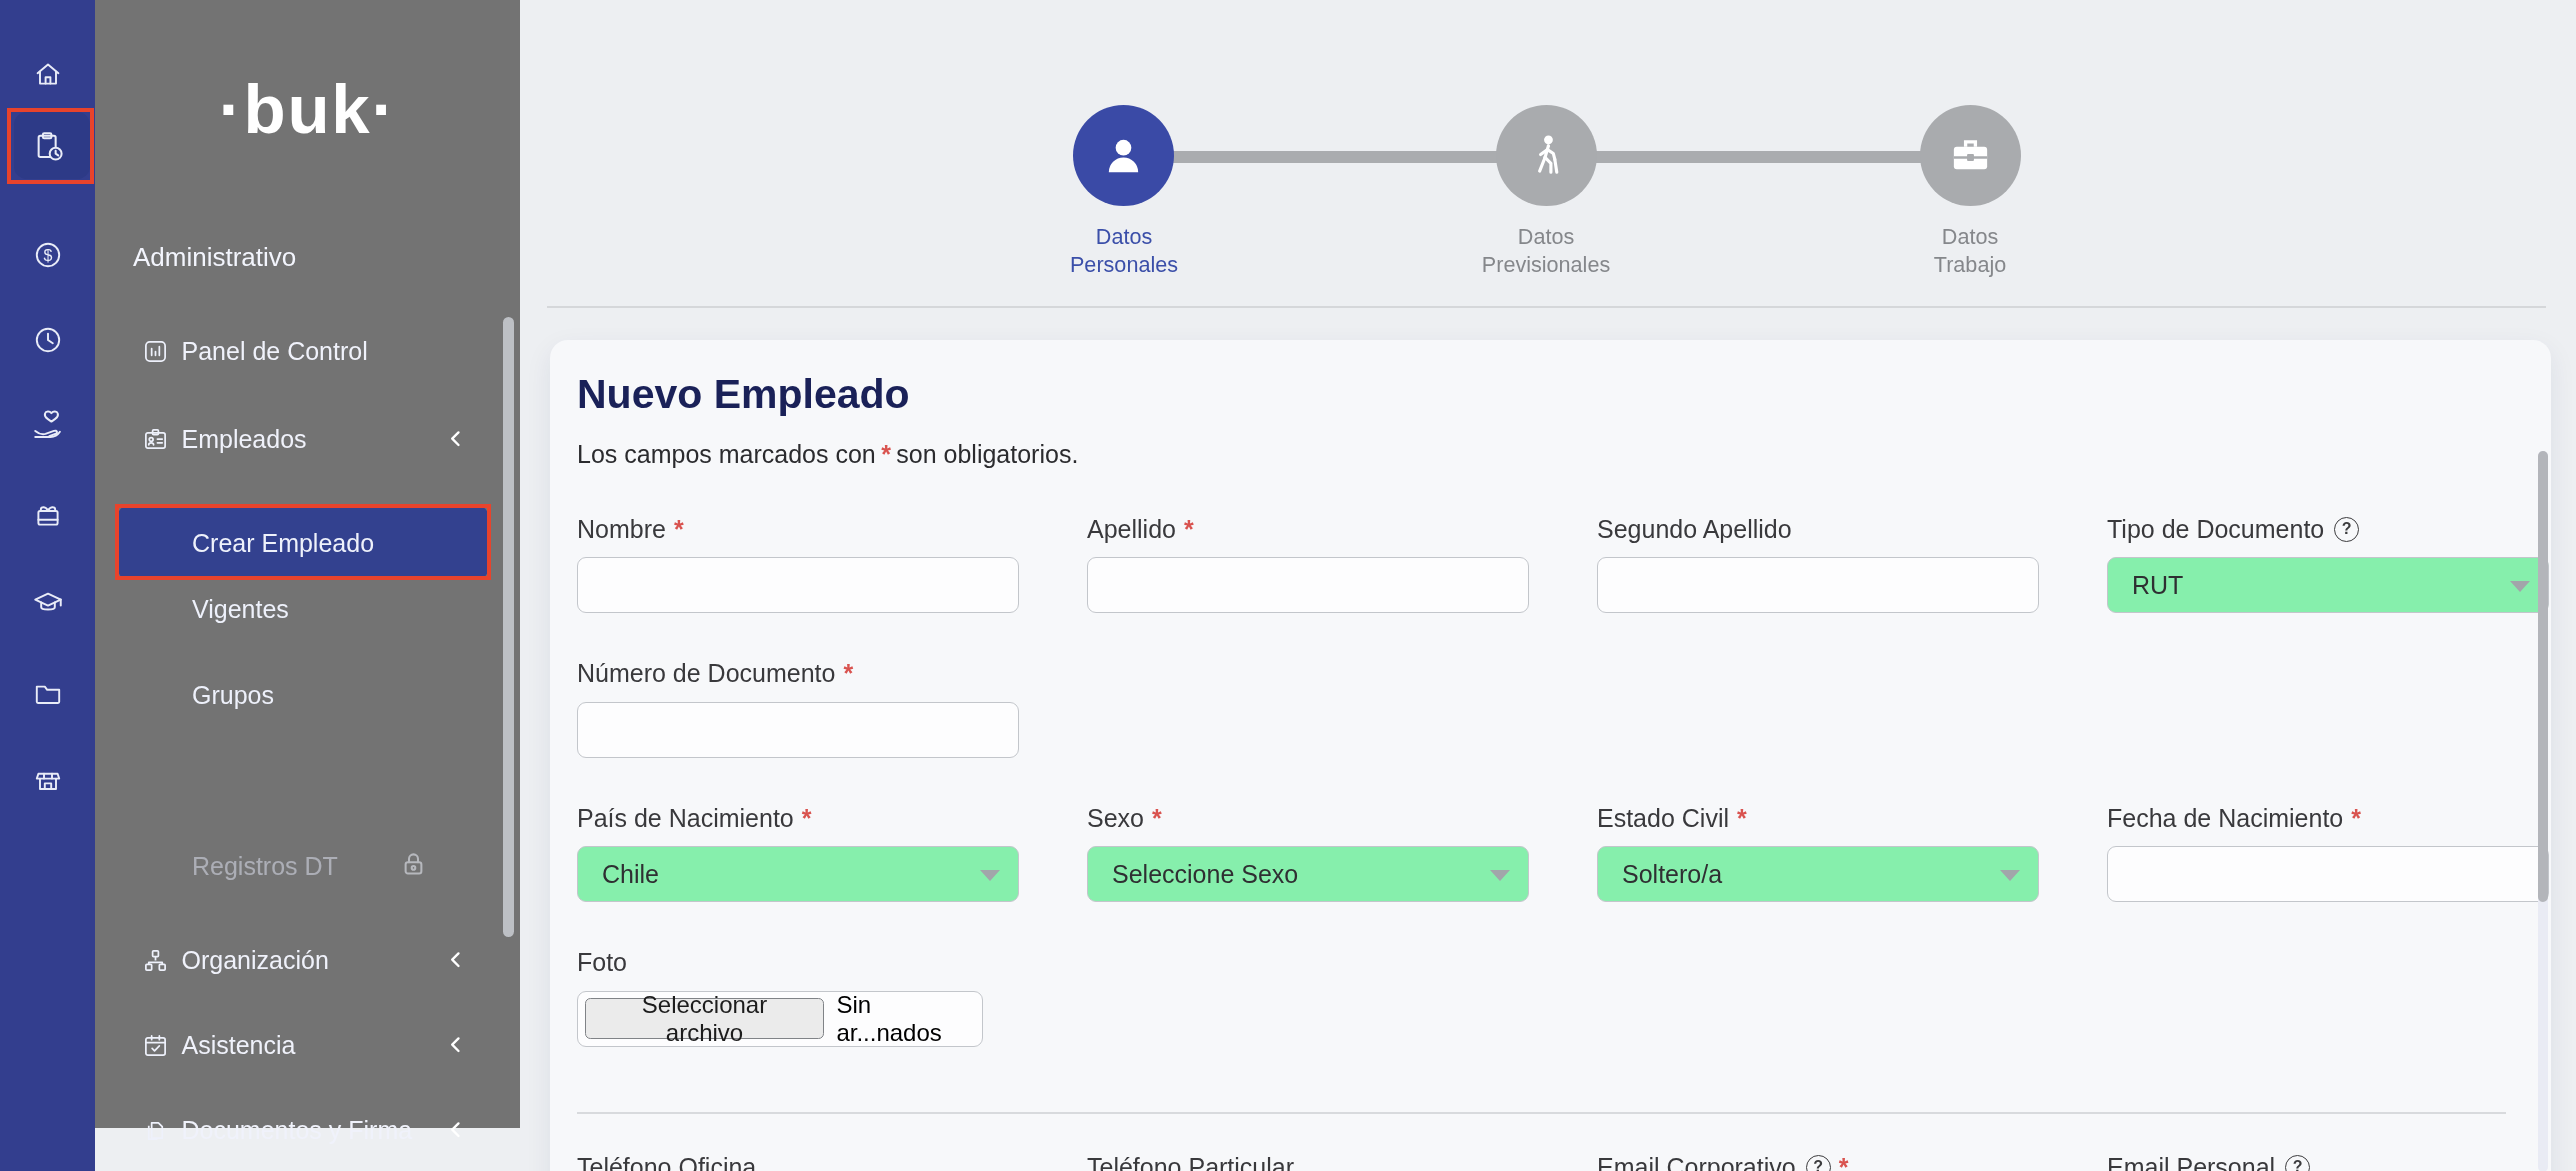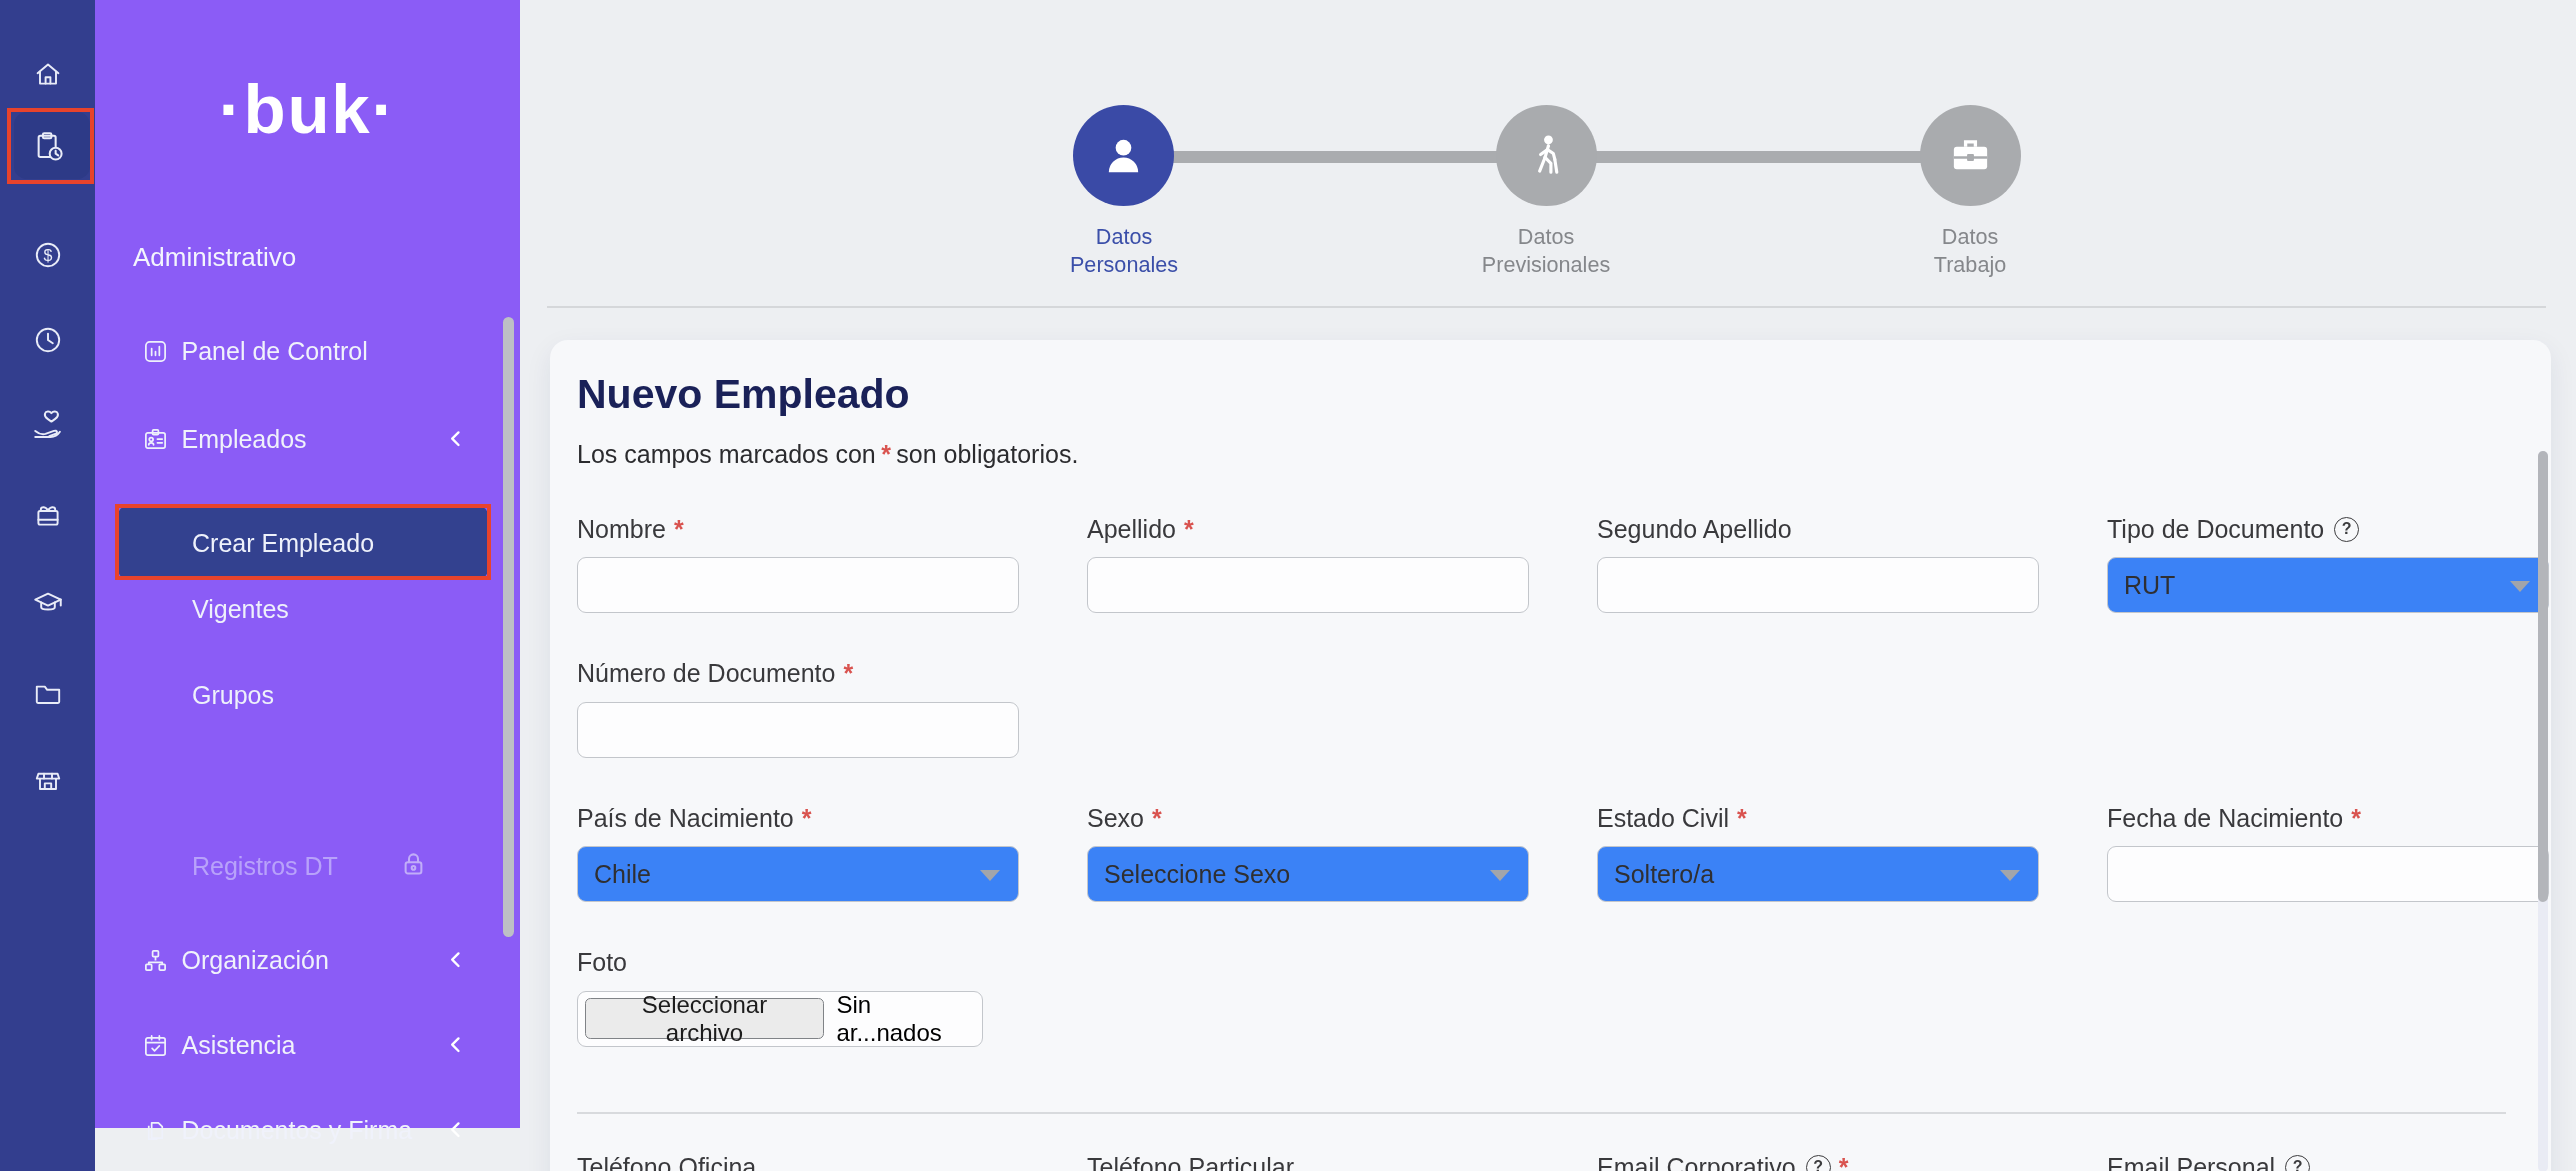--- a/index.html
+++ b/index.html
@@ -13,21 +13,21 @@
   .rail-active-bg{position:absolute;left:13.5px;top:112px;width:76px;height:67px;
                   border-radius:12.6px;background:#2d3a87;}
   .rail svg{display:block;}
 
   
   .red-box{position:absolute;border:4.5px solid #e8432c;box-sizing:border-box;z-index:40;}
   .red-box.rail-red{left:7.2px;top:108px;width:87px;height:76px;}
   .red-box.crear-red{left:115px;top:504px;width:376px;height:76px;}
 
   
-  .sidebar{position:absolute;left:95px;top:0;width:425px;height:1128px;background:#8b5cf6;}
+  .sidebar{position:absolute;left:95px;top:0;width:425px;height:1128px;background:#737373;}
   .logo{position:absolute;left:0;top:70px;width:425px;text-align:center;color:#ffffff;
         font-size:69px;font-weight:700;letter-spacing:1.8px;}
   .section-title{position:absolute;left:38px;top:242px;color:#f3f5fd;font-size:26px;font-weight:400;}
   .nav-item{position:absolute;left:0;width:415px;height:54px;display:flex;align-items:center;
             color:#f0f2fb;font-size:25px;cursor:pointer;}
   .nav-item .nicon{width:25px;height:25px;margin-left:48px;margin-right:13.5px;flex:0 0 auto;}
   .nav-item .chev{margin-left:auto;margin-right:43px;}
   .sub-item{position:absolute;left:97px;width:306px;height:40px;display:flex;align-items:center;
             color:#eef1fb;font-size:25px;cursor:pointer;}
   .sub-active-bg{position:absolute;left:23.4px;top:506px;width:370px;height:73px;border-radius:9px;
@@ -64,22 +64,22 @@
   .form-row.first{margin-top:45px;}
   .field{display:flex;flex-direction:column;}
   .f-label{display:flex;align-items:center;font-size:25px;color:#39393c;margin-bottom:12.6px;height:31px;}
   .f-label .star{color:#d9534f;font-weight:700;margin-left:8px;}
   .help{width:25px;height:25px;border:1.8px solid #3c3c3e;border-radius:50%;box-sizing:border-box;
         display:inline-flex;align-items:center;justify-content:center;font-size:16px;font-weight:700;
         color:#3c3c3e;margin-left:10px;cursor:pointer;}
   .t-input{height:56px;border:1.4px solid #c3c6cb;border-radius:9px;background:#fdfdfe;
            box-sizing:border-box;font-size:25px;padding:0 16px;color:#2f2f32;
            font-family:"Liberation Sans",sans-serif;}
-  .select{position:relative;height:56px;border:1.4px solid #c3c6cb;border-radius:9px;background:#3b82f6;
-          box-sizing:border-box;display:flex;align-items:center;padding:0 16px;font-size:25px;
+  .select{position:relative;height:56px;border:1.4px solid #c3c6cb;border-radius:9px;background:#86efac;
+          box-sizing:border-box;display:flex;align-items:center;padding:0 24px;font-size:25px;
           color:#2f2f32;cursor:pointer;}
   .caret{position:absolute;right:18px;top:22.5px;width:0;height:0;border-left:10px solid transparent;
          border-right:10px solid transparent;border-top:11.7px solid #a2a5aa;}
   .file-box{width:406px;height:56px;border:1.4px solid #c3c6cb;border-radius:9px;background:#fdfdfe;
             box-sizing:border-box;display:flex;align-items:center;padding-left:7.2px;}
   .file-btn{height:41px;padding:0 14.4px;background:#ebebeb;border:1.4px solid #808387;border-radius:5.4px;
             font-size:24px;color:#1c1c1c;display:flex;align-items:center;cursor:pointer;
             font-family:"Liberation Sans",sans-serif;}
   .file-status{margin-left:12.6px;font-size:24px;color:#000000;}
   .card-divider{margin-top:65px;height:1.8px;background:#d8dadd;width:1929px;}

